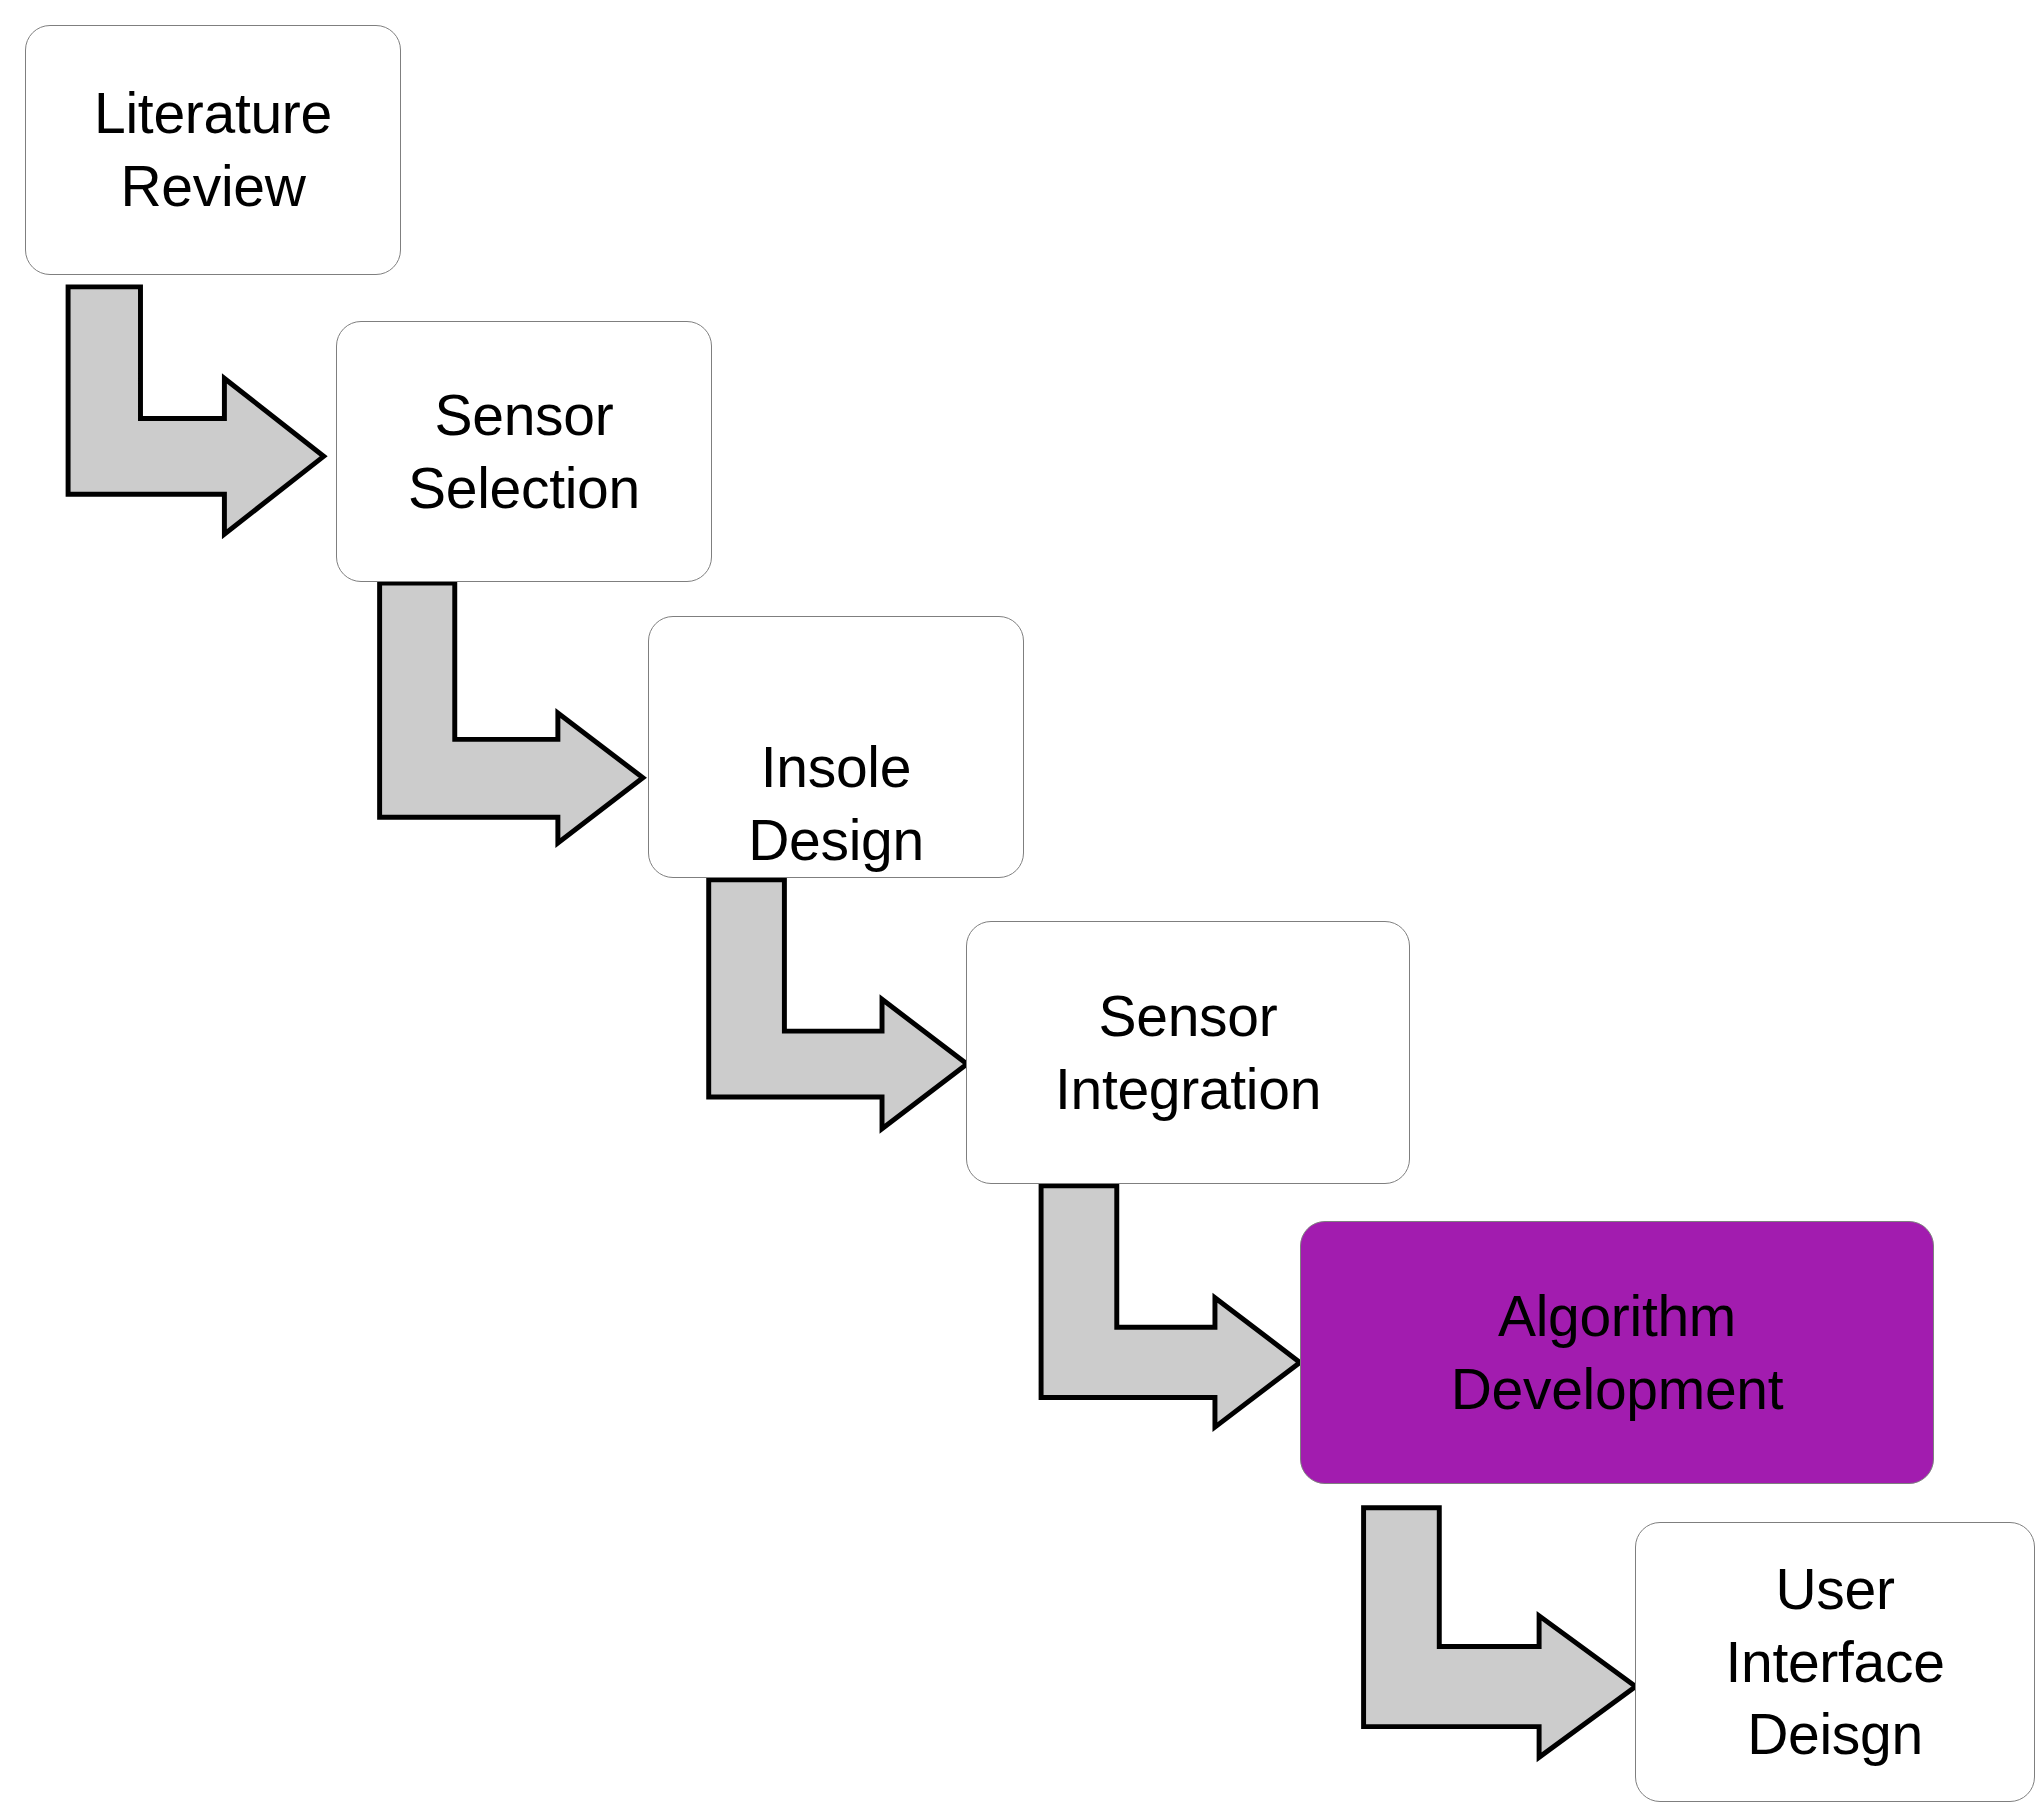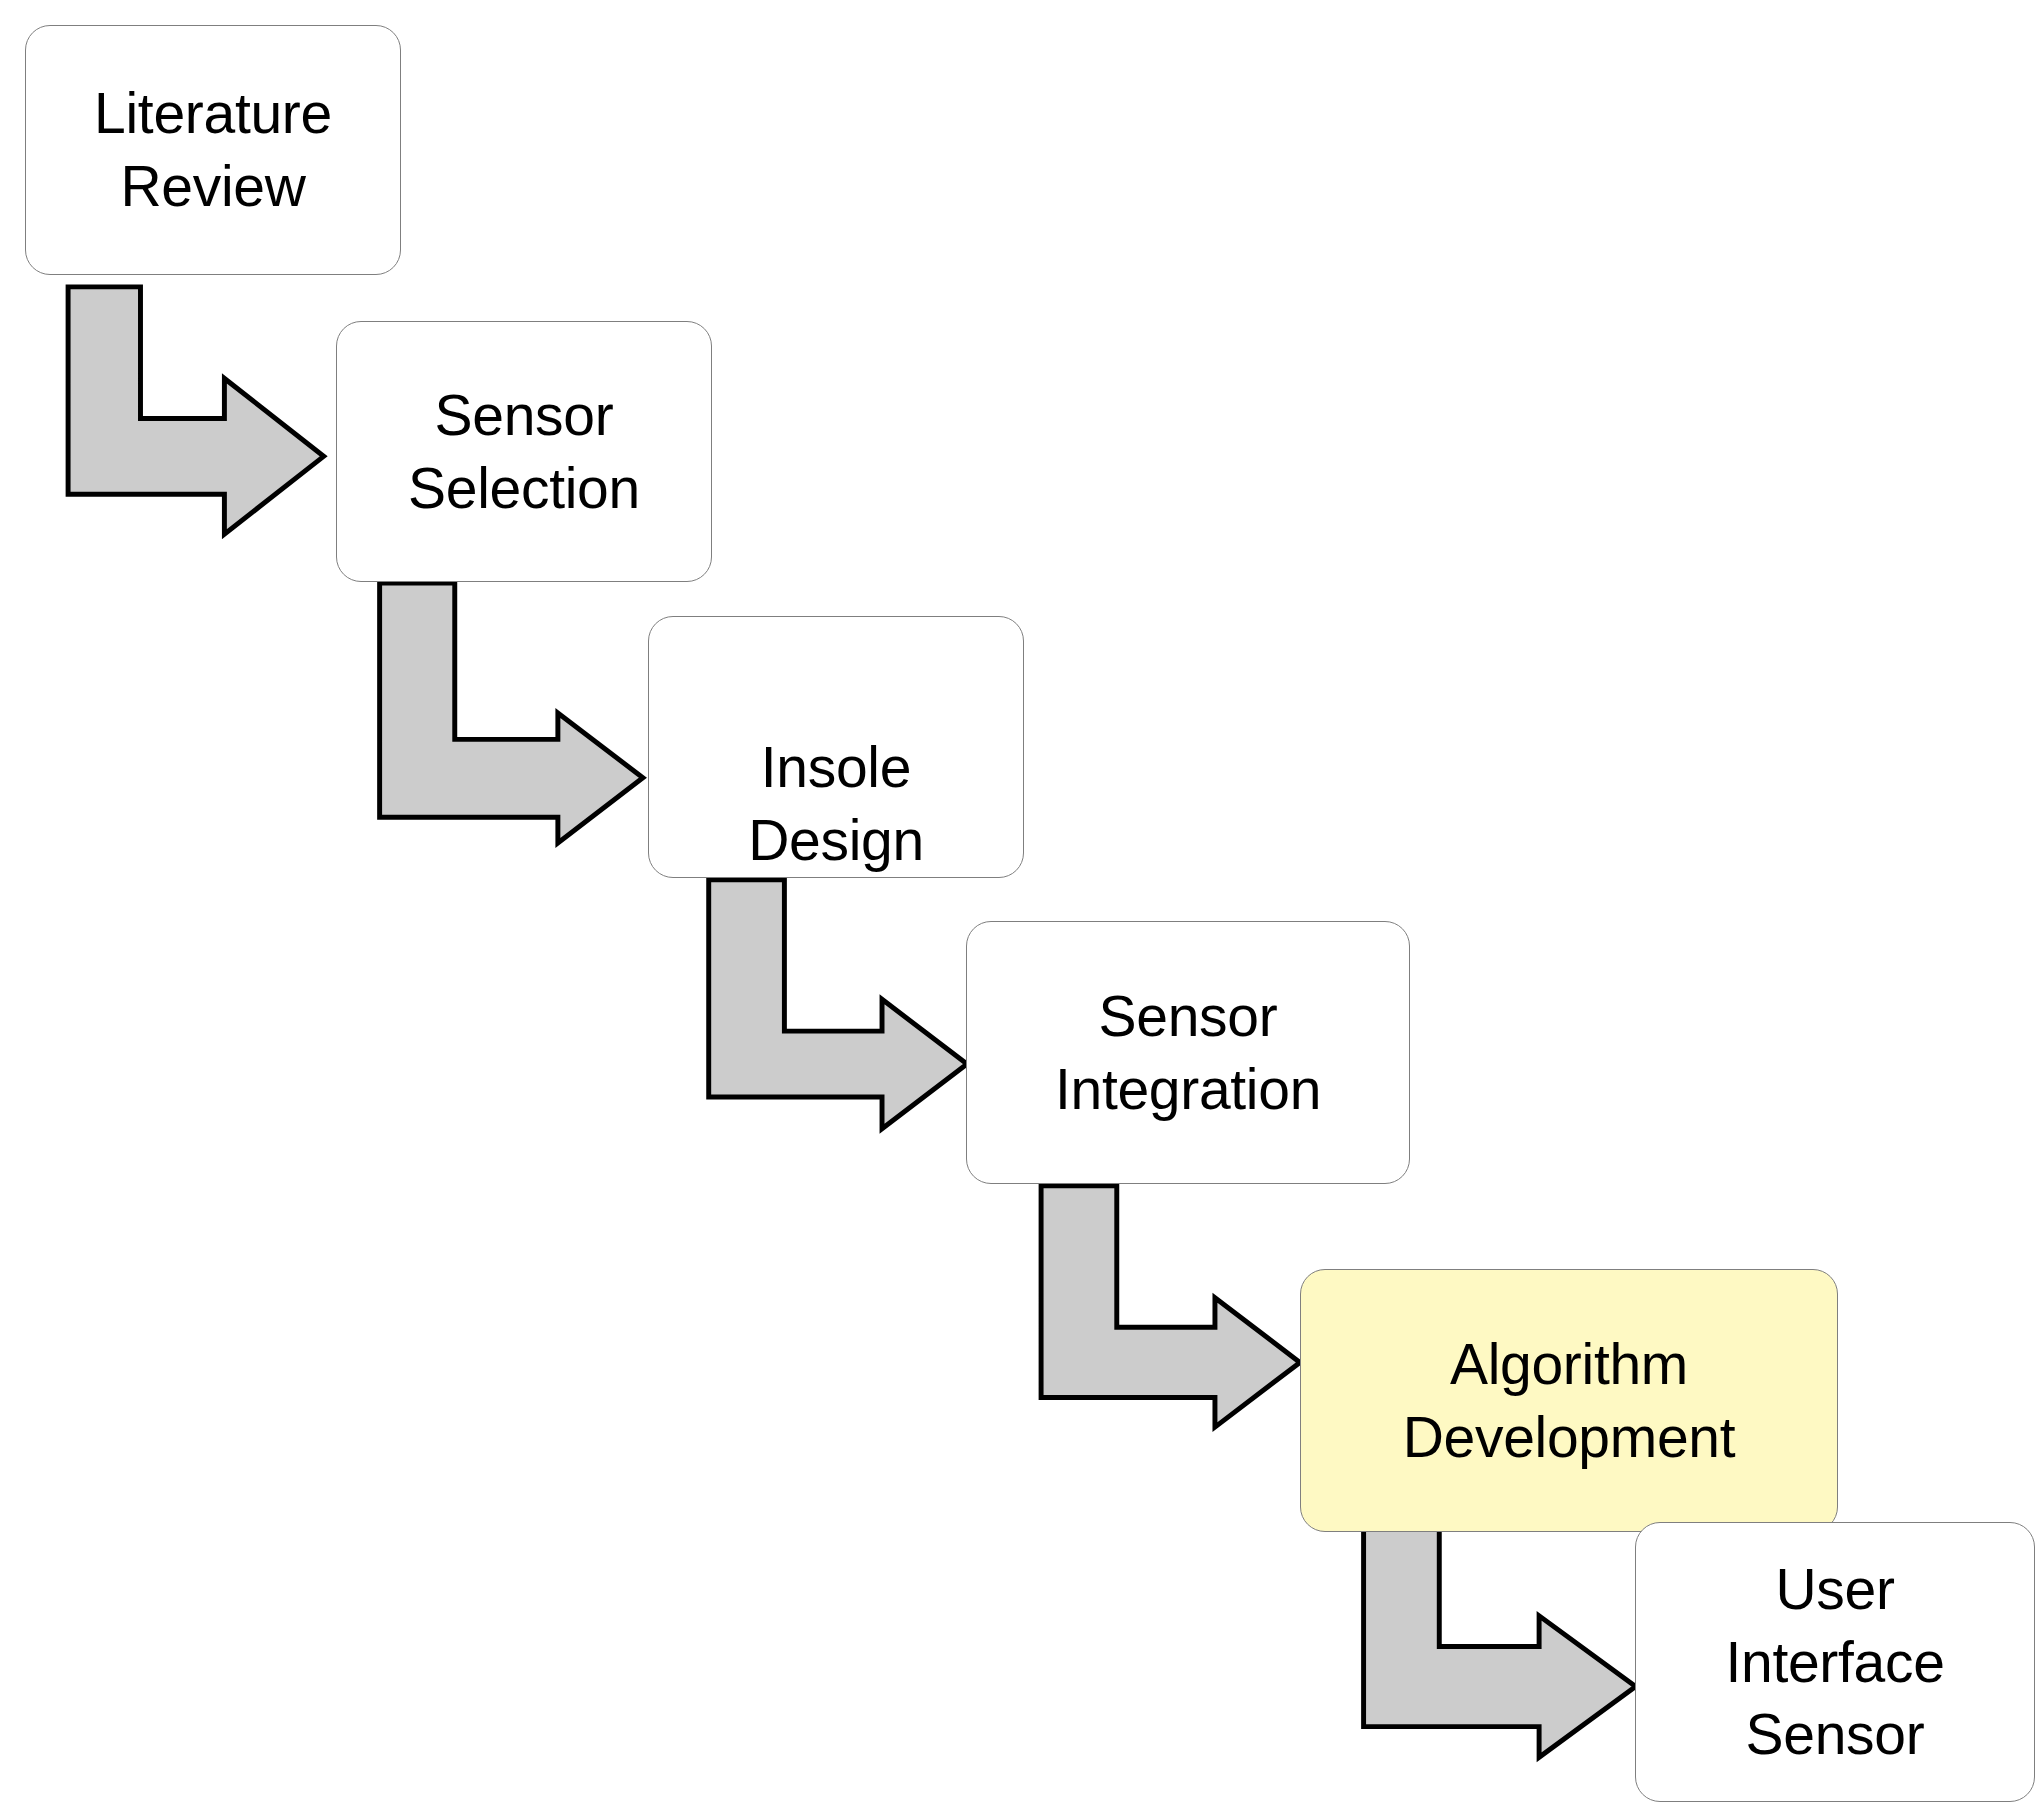--- a/index.html
+++ b/index.html
@@ -75,24 +75,24 @@
 Selection</span>
   </div>
   <div class="node" style="left: 648px; top: 616px; width: 376px; height: 262px; border-color: rgb(127, 127, 127); background: rgb(255, 255, 255); color: rgb(0, 0, 0); align-items: flex-end;">
     <span>Insole
 Design</span>
   </div>
   <div class="node" style="left: 966px; top: 921px; width: 444px; height: 263px; border-color: rgb(127, 127, 127); background: rgb(255, 255, 255); color: rgb(0, 0, 0);">
     <span>Sensor
 Integration</span>
   </div>
-  <div class="node" style="left: 1300px; top: 1221px; width: 538px; height: 263px; border-color: rgb(127, 127, 127); background: #fef9c3; color: rgb(0, 0, 0); margin-top: 48px;">
+  <div class="node" style="left: 1300px; top: 1221px; width: 634px; height: 263px; border-color: rgb(127, 127, 127); background: #a21caf; color: rgb(0, 0, 0);">
     <span>Algorithm
 Development</span>
   </div>
   <div class="node" style="left: 1635px; top: 1522px; width: 400px; height: 280px; border-color: rgb(127, 127, 127); background: rgb(255, 255, 255); color: rgb(0, 0, 0);">
     <span>User
 Interface
-Sensor</span>
+Deisgn</span>
   </div>
 
 </div>
 
 
 </body></html>

